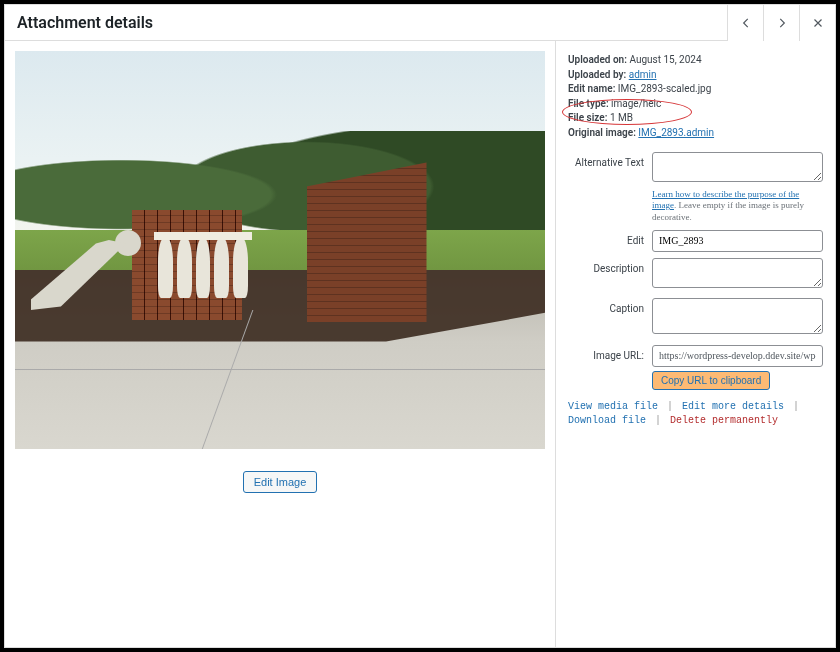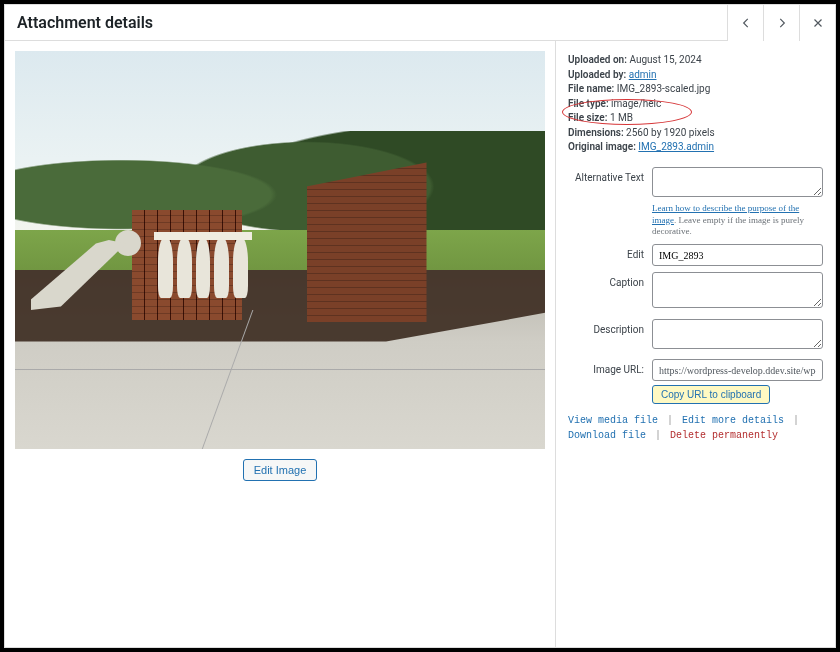--- a/index.html
+++ b/index.html
@@ -53,20 +53,21 @@
     display: flex;
     height: calc(100% - 36px);
   }
   .media {
     flex: 0 0 542px;
     border-right: 1px solid #ddd;
     padding: 10px;
     display: flex;
     flex-direction: column;
     align-items: center;
+    gap: 12px;
   }
   .img-wrap {
     width: 100%;
     display: flex;
     justify-content: center;
   }
   .img {
     width: 530px; height: 398px;
     background: #ccc;
     position: relative;
@@ -178,21 +179,21 @@
     margin-top: 2px;
     line-height: 1.3;
     font-family: Liberation Serif, serif;
   }
   .hint a { color: #2271b1; text-decoration: underline; }
   .ro input { color: #50575e; }
   .copy-btn {
     margin-top: 4px;
     padding: 3px 8px;
     font-size: 10px;
-    background: #fef9c3;
+    background: #fdba74;
     border: 1px solid #2271b1;
     color: #2271b1;
     border-radius: 3px;
     cursor: pointer;
   }
   .actions {
     margin-top: 10px;
     font-size: 10px;
     font-family: Liberation Mono, monospace;
   }
@@ -260,34 +261,30 @@
         <div class="circle"></div>
         <div class="meta-row">
           <strong>Uploaded on:</strong>
           <span>August 15, 2024</span>
         </div>
         <div class="meta-row">
           <strong>Uploaded by:</strong>
           <a href="#">admin</a>
         </div>
         <div class="meta-row">
-          <strong>File name:</strong>
+          <strong>Edit name:</strong>
           <span>IMG_2893-scaled.jpg</span>
         </div>
         <div class="meta-row">
           <strong>File type:</strong>
           <span>image/heic</span>
         </div>
         <div class="meta-row">
           <strong>File size:</strong>
           <span>1 MB</span>
-        </div>
-        <div class="meta-row">
-          <strong>Dimensions:</strong>
-          <span>2560 by 1920 pixels</span>
         </div>
         <div class="meta-row">
           <strong>Original image:</strong>
           <a href="#">IMG_2893.admin</a>
         </div>
       </div>
 
       <div class="fields">
 
         <div class="field">
@@ -301,30 +298,30 @@
         </div>
 
         <div class="field">
           <div class="field-label">Edit</div>
           <div class="field-input">
             <input type="text" value="IMG_2893" style="">
           </div>
         </div>
 
         <div class="field">
+          <div class="field-label">Description</div>
+          <div class="field-input">
+            <textarea class="ta-sm" style=""></textarea>
+          </div>
+        </div>
+
+        <div class="field">
           <div class="field-label">Caption</div>
           <div class="field-input">
             <textarea class="ta-md" style=""></textarea>
-          </div>
-        </div>
-
-        <div class="field">
-          <div class="field-label">Description</div>
-          <div class="field-input">
-            <textarea class="ta-sm" style=""></textarea>
           </div>
         </div>
 
         <div class="field ro">
           <div class="field-label">Image URL:</div>
           <div class="field-input">
             <input type="text" readonly="" value="https://wordpress-develop.ddev.site/wp-content/upl" style="">
             <button class="copy-btn">Copy URL to clipboard</button>
           </div>
         </div>

